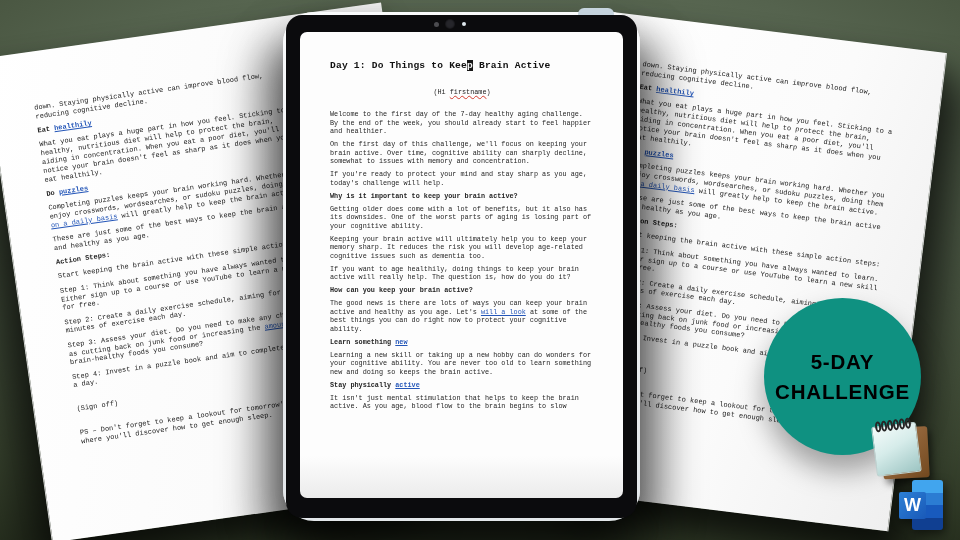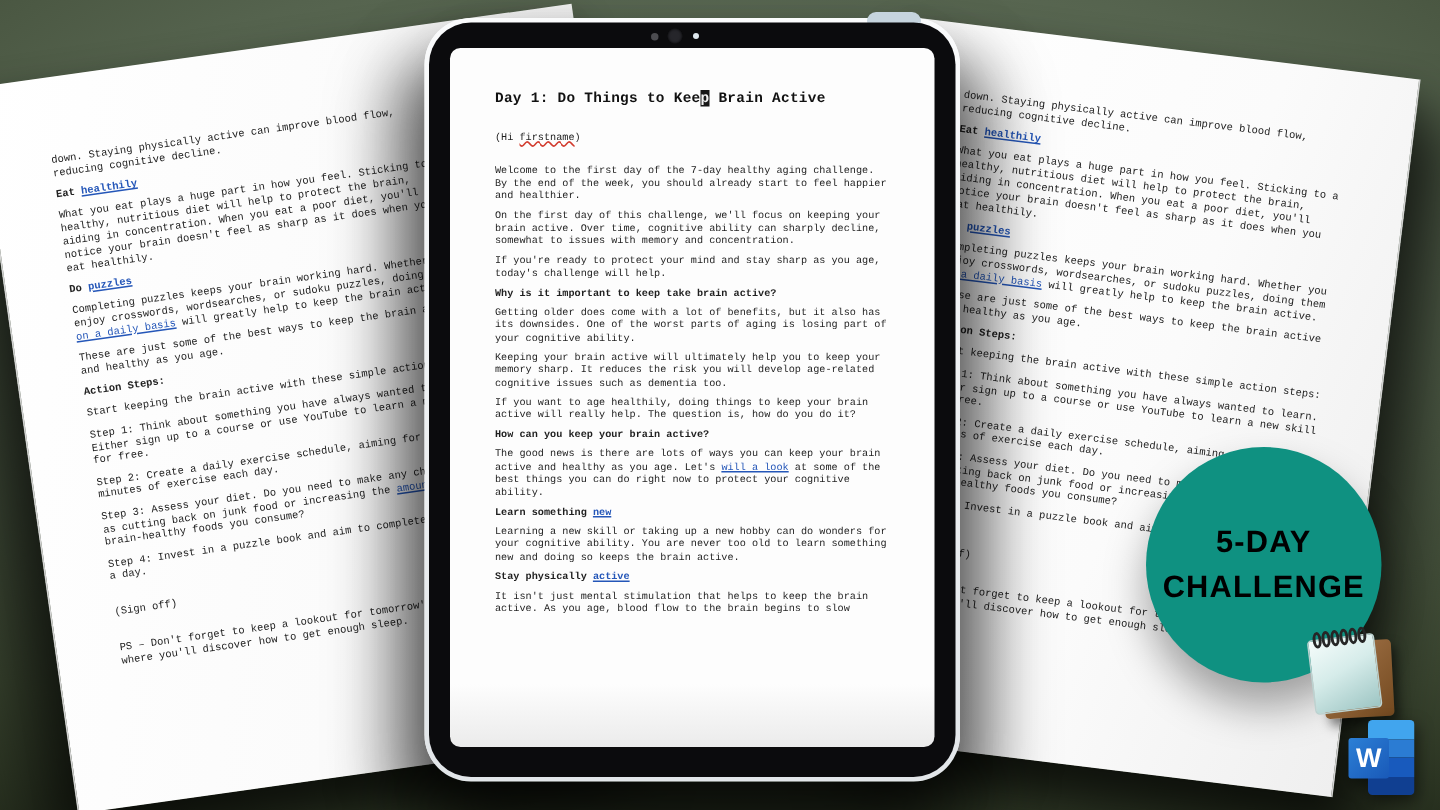--- a/index.html
+++ b/index.html
@@ -45,21 +45,21 @@
     background:linear-gradient(180deg,#fafbfc 0%,#e2e6e9 100%);
     border-radius:31px;
     box-shadow:0 30px 50px rgba(0,0,0,.6), -24px 28px 42px rgba(0,0,0,.35), 24px 28px 42px rgba(0,0,0,.35);
   }
   .power-button {
     position:absolute; top:-4px; right:26px; width:36px; height:12px;
     border-radius:6px; background:#c6d4de;
   }
   .bezel {
     position:absolute; left:3px; right:3px; top:3px; bottom:3px;
-    background:#0b0b0d; border-radius:28px; z-index:1;padding-left:20px;
+    background:#0b0b0d; border-radius:16px; z-index:1;padding-left:20px;
   }
   .cam { position:absolute; border-radius:50%; }
   .cam1 { left:148px; top:7px;  width:5px;  height:5px;  background:#4c4c50; }
   .cam2 { left:159px; top:4px;  width:10px; height:10px; background:#26262b; box-shadow:inset 0 0 2px #000; }
   .cam3 { left:176px; top:7px;  width:4px;  height:4px;  background:#dfe8ee; }
   .screen {
     position:absolute; left:14px; right:14px; top:17px; bottom:20px;
     background:linear-gradient(180deg,#fdfdfd 0%,#fdfdfd 91%,#ebebeb 100%);
     border-radius:7px; box-sizing:border-box;
     padding:30px 26px 0 30px; overflow:hidden;
@@ -68,21 +68,21 @@
     font-family:"Liberation Mono","DejaVu Sans Mono",monospace;
     font-size:6.8px; line-height:8.5px; color:#1f1f1f; width:264px;
   }
   .doc p { margin:0 0 4.5px 0; }
   .doc .doc-h { width:264px; margin:2px 0 4.5px 0; }
   .doc-title {
     font-size:9.6px; font-weight:bold; letter-spacing:.2px;
     margin:0 0 17px 0; color:#111; font-family:inherit;
   }
   .cursor { background:#161616; color:#f2f2f2; }
-  .greeting { margin-bottom:14px !important; }
+  .greeting { margin-bottom:14px !important;text-align:center; }
 
   
   .badge {
     position:absolute; left:764px; top:298px; width:157px; height:157px;
     border-radius:50%; background:#0f9181; z-index:8;
     display:flex; flex-direction:column; align-items:center; justify-content:center; gap:6px;
     color:#000000; font-weight:700; font-size:20.5px; letter-spacing:.8px;
     box-shadow:0 16px 28px rgba(0,0,0,.35);
   }
 
@@ -166,21 +166,21 @@
       <div class="cam cam1"></div>
       <div class="cam cam2"></div>
       <div class="cam cam3"></div>
       <div class="screen">
         <div class="doc">
           <div class="doc-title"><span>Day 1: Do Things to Kee</span><span class="cursor">p</span><span> Brain Active</span></div>
           <p class="greeting"><span>(Hi </span><span class="flag-red">firstname</span><span>)</span></p>
           <p>Welcome to the first day of the 7-day healthy aging challenge. By the end of the week, you should already start to feel happier and healthier.</p>
           <p>On the first day of this challenge, we'll focus on keeping your brain active. Over time, cognitive ability can sharply decline, somewhat to issues with memory and concentration.</p>
           <p>If you're ready to protect your mind and stay sharp as you age, today's challenge will help.</p>
-          <div class="doc-h">Why is it important to keep take brain active?</div>
+          <div class="doc-h">Why is it important to keep your brain active?</div>
           <p>Getting older does come with a lot of benefits, but it also has its downsides. One of the worst parts of aging is losing part of your cognitive ability.</p>
           <p>Keeping your brain active will ultimately help you to keep your memory sharp. It reduces the risk you will develop age-related cognitive issues such as dementia too.</p>
           <p>If you want to age healthily, doing things to keep your brain active will really help. The question is, how do you do it?</p>
           <div class="doc-h">How can you keep your brain active?</div>
           <p><span>The good news is there are lots of ways you can keep your brain active and healthy as you age. Let's </span><span class="flag-blue">will a look</span><span> at some of the best things you can do right now to protect your cognitive ability.</span></p>
           <div class="doc-h"><span>Learn something </span><span class="flag-blue">new</span></div>
           <p>Learning a new skill or taking up a new hobby can do wonders for your cognitive ability. You are never too old to learn something new and doing so keeps the brain active.</p>
           <div class="doc-h"><span>Stay physically </span><span class="flag-blue">active</span></div>
           <p>It isn't just mental stimulation that helps to keep the brain active. As you age, blood flow to the brain begins to slow</p>
         </div>

